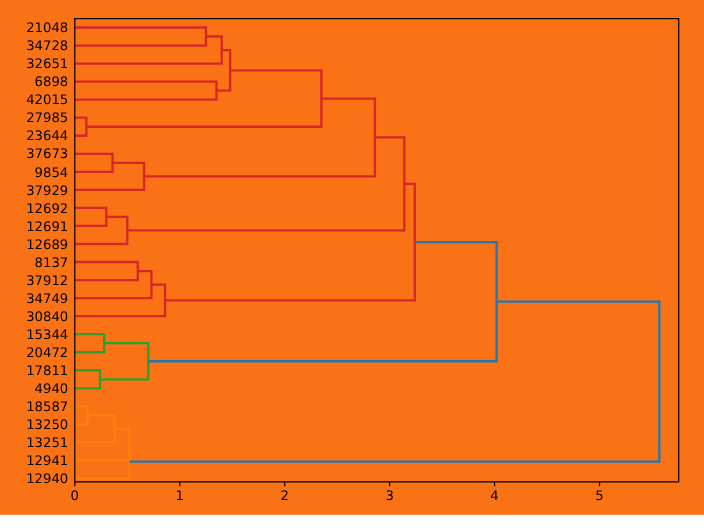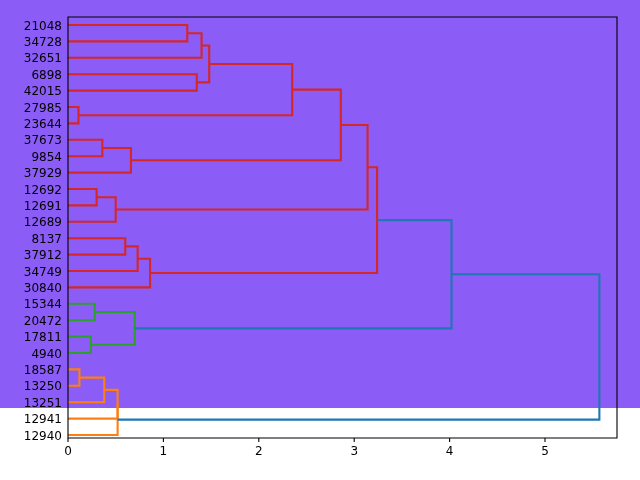--- a/index.html
+++ b/index.html
@@ -1,19 +1,19 @@
 <!DOCTYPE html>
 <html><head>
 <meta charset="utf-8">
 <title>Dendrogram</title>
 <style>
   html,body{margin:0;padding:0;background:#ffffff;}
   body{width:640px;height:480px;overflow:hidden;
        font-family:"DejaVu Sans","Liberation Sans",sans-serif;}
-  #fig{position:relative;width:640px;height:408px;background:#8b5cf6;}
+  #fig{position:relative;width:640px;height:468px;background:#f97316;}
   #plot-svg{position:absolute;left:0;top:0;width:640px;height:480px;}
   .tick-label,.leaf-label{font-family:"DejaVu Sans","Liberation Sans",sans-serif;
        font-size:12px;fill:#000000;}
   .leaf-label{text-anchor:end;dominant-baseline:middle;}
   .tick-label{text-anchor:middle;dominant-baseline:hanging;}
   .spine{fill:none;stroke:#000000;stroke-width:1.1;}
   .tickmark{stroke:#000000;stroke-width:1.1;}
   .link{fill:none;stroke-width:2.1;stroke-linecap:butt;stroke-linejoin:miter;}
 </style>
 </head>

